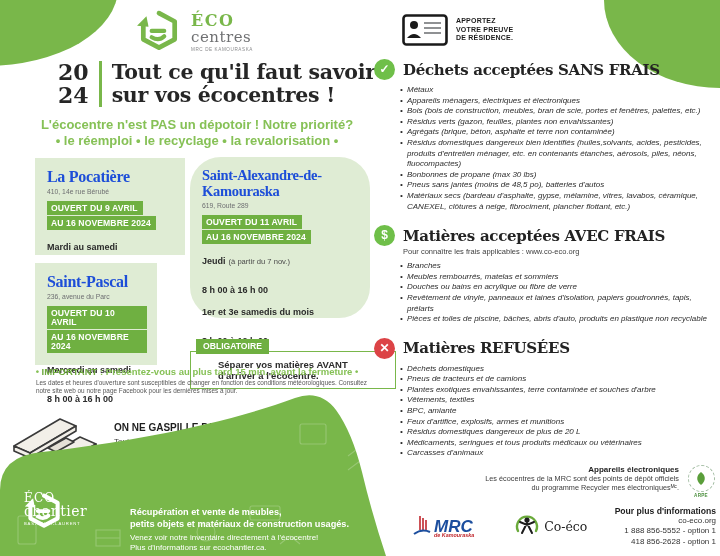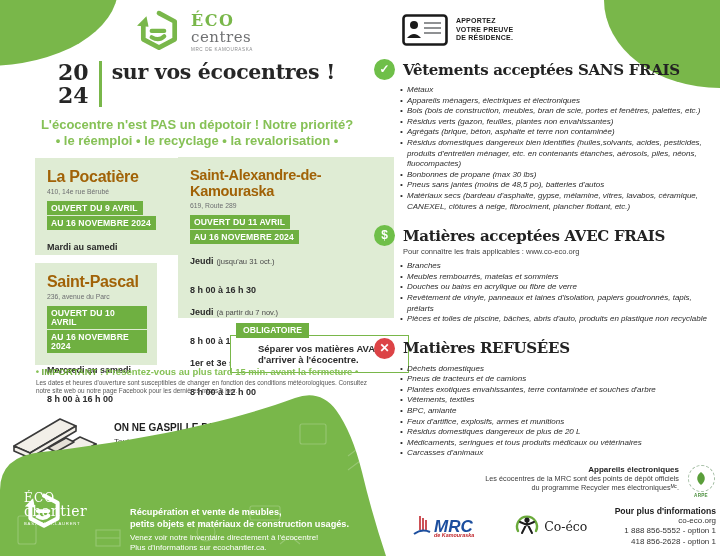--- a/index.html
+++ b/index.html
@@ -31,35 +31,35 @@
   .vline { width:3px; height:46px; background:#79b74a; }
   .titles { font-family:"DejaVu Serif", serif; font-weight:bold; font-size:20.5px; line-height:23px; color:#262626; letter-spacing:-0.3px; }
 
   .subtitle { position:absolute; left:16px; top:117px; width:362px; text-align:center;
     color:#86c156; font-weight:bold; font-size:13px; line-height:15.5px; }
 
   
   .card { position:absolute; background:#dfecd4; padding:10px 10px 8px 12px; }
   .card-1 { left:35px; top:158px; width:150px; height:97px; }
   .card-2 { left:35px; top:263px; width:122px; height:102px; }
-  .card-3 { left:178px; top:157px; width:216px; height:161px; }
-  .loc-name { font-family:Liberation Sans, sans-serif; font-weight:bold; font-size:16px; line-height:17px; color:#a16207; letter-spacing:-0.3px; }
+  .card-3 { left:190px; top:157px; width:180px; height:161px;border-radius:31px; }
+  .loc-name { font-family:Liberation Serif, serif; font-weight:bold; font-size:16px; line-height:17px; color:#1d4ed8; letter-spacing:-0.3px; }
   .card-3 .loc-name { font-size:14.5px; line-height:16px; }
   .loc-addr { font-size:6.8px; color:#6d6e71; margin:3px 0 6px; }
   .badge span { display:table; background:#6fb041; color:#ffffff; font-weight:bold;
     font-size:8.6px; line-height:9px; padding:2.5px 5px 2.5px 4px; margin-bottom:1px; letter-spacing:0.1px; }
   .hours { margin-top:6px; }
   .hour { margin-top:6px; }
   .days { font-weight:bold; font-size:9px; color:#2b2b2b; }
   .note { font-size:7.6px; color:#4a4a4a; margin-left:3px; }
   .note:empty { display:none; }
   .time { font-weight:bold; font-size:9px; color:#2b2b2b; margin-top:17px; }
 
   
-  .obligatoire { position:absolute; left:190px; top:319px; width:179px;margin-left:40px; }
+  .obligatoire { position:absolute; left:190px; top:335px; width:206px; }
   .oblig-badge { display:inline-block; position:relative; z-index:2; margin-left:6px;
     background:#6fb041; color:#fff; font-weight:bold; font-size:8.6px; padding:2.5px 7px; }
   .oblig-box { border:1.5px solid #79b74a; background:#fff; margin-top:-3px;
     padding:7px 8px 6px 27px; font-weight:bold; font-size:9.5px; line-height:11.5px; color:#2b2b2b; }
 
   .important { position:absolute; left:18px; top:366px; width:358px; text-align:center;
     font-size:9.5px; color:#86c156; font-weight:bold; }
   .important .lbl { color:#6da93c; }
   .disclaimer { position:absolute; left:36px; top:379px; width:346px;
     font-size:6.4px; line-height:8px; color:#565656; }
@@ -137,20 +137,21 @@
     </div>
   </div>
 
   <div class="title-block">
     <div class="year serif">
       <div>20</div>
       <div>24</div>
     </div>
     <div class="vline"></div>
     <div class="titles">
+      <div>Tout ce qu'il faut savoir</div>
       <div>sur vos écocentres !</div>
     </div>
   </div>
 
   <div class="subtitle">
     <div>L'écocentre n'est PAS un dépotoir ! Notre priorité?</div>
     <div>• le réemploi • le recyclage • la revalorisation •</div>
   </div>
 
   <div class="card card-1">
@@ -184,24 +185,20 @@
   </div>
 
   <div class="card card-3">
     <div class="loc-name">Saint-Alexandre-de-Kamouraska</div>
     <div class="loc-addr">619, Route 289</div>
     <div class="badge">
       <span>OUVERT DU 11 AVRIL</span>
       <span>AU 16 NOVEMBRE 2024</span>
     </div>
     <div class="hours">
-        <div class="hour">
-        <span class="days">Jeudi</span><span class="note">(jusqu'au 31 oct.)</span>
-        <div class="time">8 h 00 à 16 h 30</div>
-      </div>
         <div class="hour">
         <span class="days">Jeudi</span><span class="note">(à partir du 7 nov.)</span>
         <div class="time">8 h 00 à 16 h 00</div>
       </div>
         <div class="hour">
         <span class="days">1er et 3e samedis du mois</span>
         <div class="time">8 h 00 à 12 h 00</div>
       </div>
       </div>
   </div>
@@ -287,21 +284,21 @@
       </svg>
       <div class="res-text">
         <div>APPORTEZ</div>
         <div>VOTRE PREUVE</div>
         <div>DE RÉSIDENCE.</div>
       </div>
     </div>
 
     <div class="sec-head">
       <span class="sec-icon icon-green">✓</span>
-      <span class="sec-title">Vêtements acceptées SANS FRAIS</span>
+      <span class="sec-title">Déchets acceptées SANS FRAIS</span>
     </div>
     <ul class="mat-list">
         <li>Métaux</li>
         <li>Appareils ménagers, électriques et électroniques</li>
         <li>Bois (bois de construction, meubles, bran de scie, portes et fenêtres, palettes, etc.)</li>
         <li>Résidus verts (gazon, feuilles, plantes non envahissantes)</li>
         <li>Agrégats (brique, béton, asphalte et terre non contaminée)</li>
         <li>Résidus domestiques dangereux bien identifiés (huiles,solvants, acides, pesticides, produits d'entretien ménager, etc. en contenants étanches, aérosols, piles, néons, fluocompactes)</li>
         <li>Bonbonnes de propane (max 30 lbs)</li>
         <li>Pneus sans jantes (moins de 48,5 po), batteries d'autos</li>

